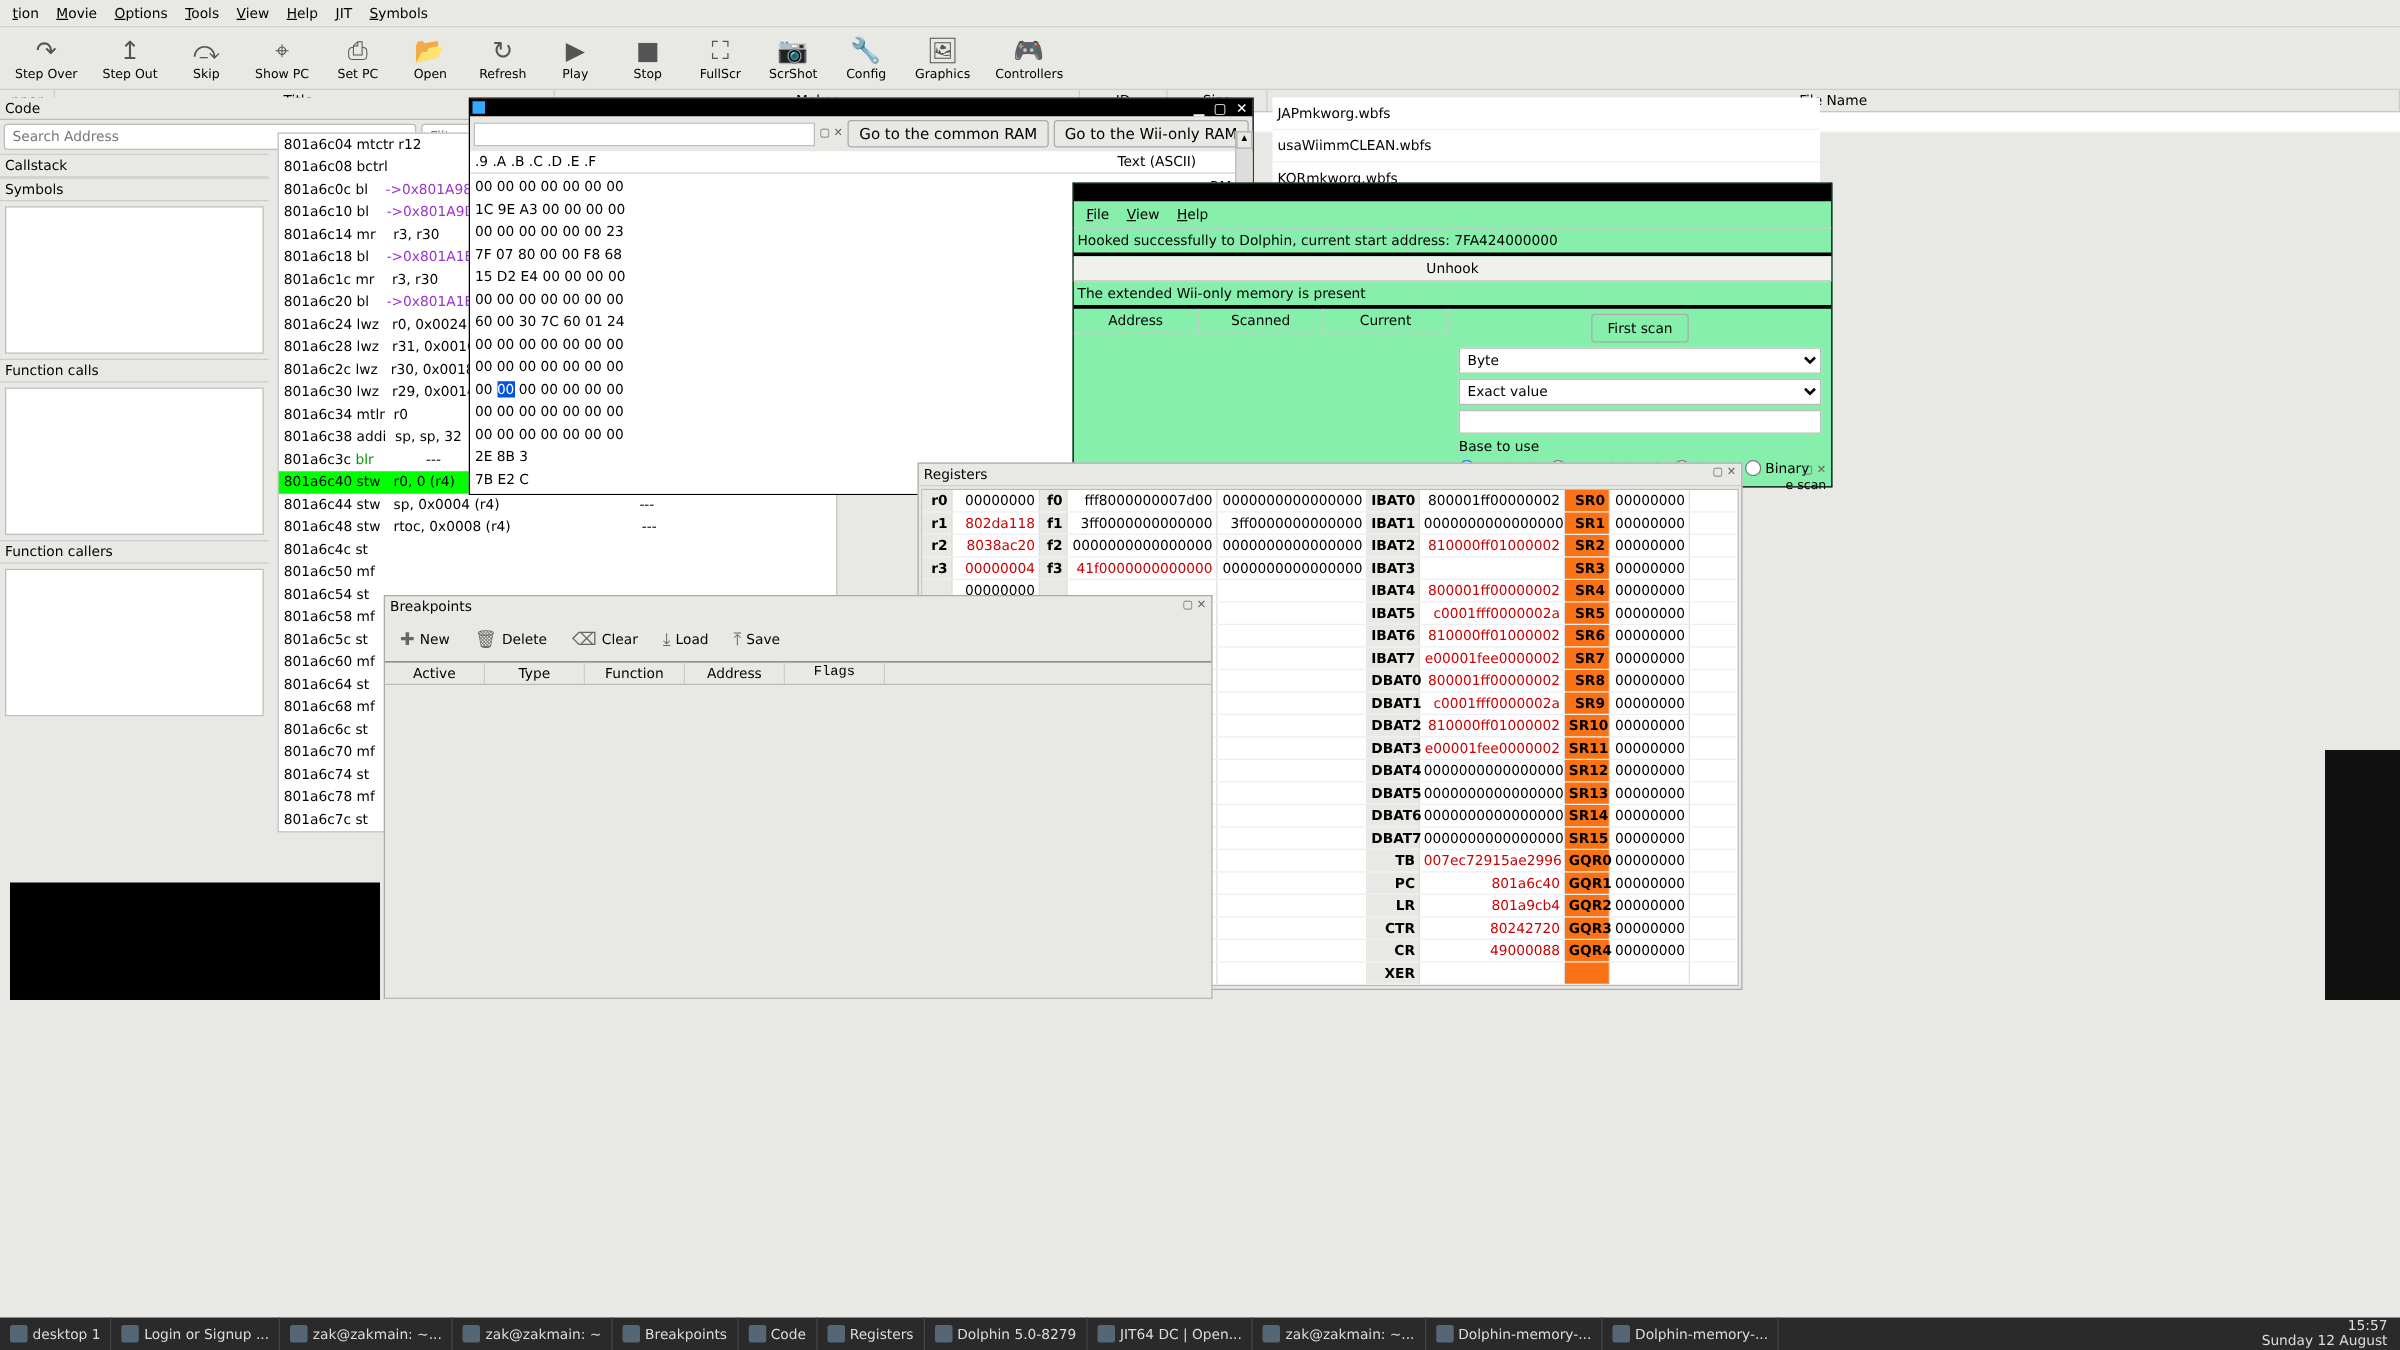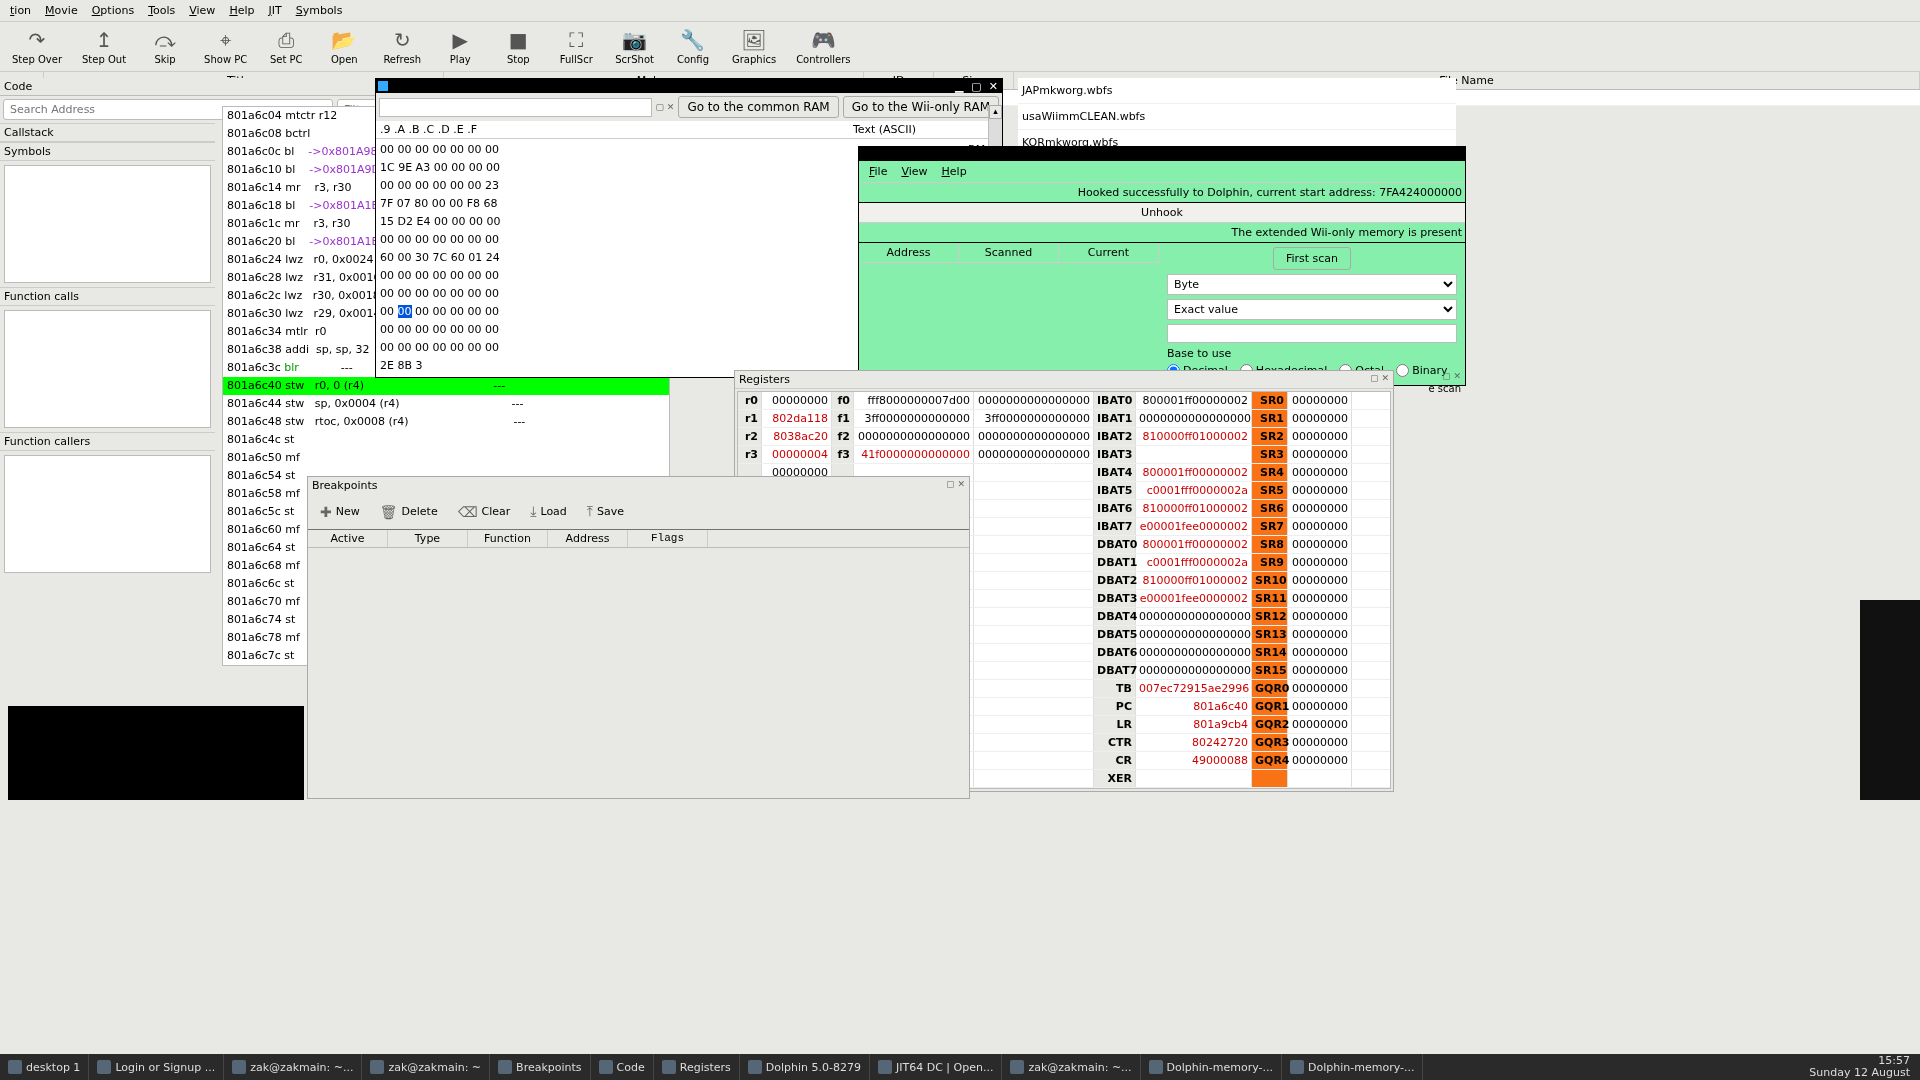--- a/index.html
+++ b/index.html
@@ -40,21 +40,21 @@
 
 .mem-panel{position:absolute;left:375px;top:78px;width:628px;background:#e8e8e4;border:1px solid #000}
 .mem-title{background:#000;color:#fff;height:14px;display:flex;align-items:center;padding:0 2px;font-size:9px}
 .mem-title .icon{width:10px;height:10px;background:#3af;margin-right:4px}
 .mem-title .win{margin-left:auto;letter-spacing:2px}
 .mem-search{padding:3px;display:flex;gap:4px;align-items:center}
 .mem-search input{flex:1;padding:2px 4px;border:1px solid #bbb;background:#fff}
 .mem-search button{padding:3px 8px;border:1px solid #aaa;background:#e8e8e4;border-radius:3px;font-size:12px}
 .mem-hdr{display:flex;font-family:monospace;font-size:14px;border-bottom:1px solid #ccc;padding:2px 4px;background:#fff}
 .mem-hdr .hx{flex:1}
-.mem-hdr .asc{width:145px;text-align:left}
+.mem-hdr .asc{width:145px;text-align:center}
 .mem-body{background:#fff;font-family:monospace;font-size:14px;padding:2px 4px;line-height:18px}
 .mem-row{display:flex}
 .mem-row .hx{flex:1;white-space:pre}
 .mem-row .asc{width:30px;white-space:pre}
 .sel{background:#0055dd;color:#fff}
 .scrollbar-v{position:absolute;right:0;top:26px;width:14px;bottom:0;background:#ddd;border-left:1px solid #bbb}
 .scrollbar-v .arr{height:14px;text-align:center;font-size:9px;background:#e8e8e4;border:1px solid #aaa}
 
 
 .bp-panel{position:absolute;left:307px;top:476px;width:663px;background:#e8e8e4;border:1px solid #aaa}
@@ -84,21 +84,21 @@
 .ival{width:116px;text-align:right}
 .ival.red{color:#cc0000}
 .sname{width:36px;text-align:right;font-weight:bold;background:#f97316}
 .sval{width:64px;text-align:right}
 
 
 .scan-panel{position:absolute;left:858px;top:146px;width:608px;background:#86efac;border:1px solid #000}
 .scan-tbar{background:#000;color:#fff;height:14px}
 .scan-menu{display:flex;gap:2px;padding:2px 4px;border-bottom:1px solid #ccc}
 .scan-menu span{padding:2px 6px}
-.scan-msg{text-align:right;padding:3px;border-bottom:1px solid #000000}
+.scan-msg{text-align:left;padding:3px;border-bottom:3px solid #000000}
 .scan-unhook{text-align:center;padding:3px;border-bottom:1px solid #ccc;background:#f0f0ec}
 .scan-cols{display:flex;border-bottom:1px solid #ccc}
 .scan-cols>div{padding:3px;border-right:1px solid #ccc;text-align:center}
 .scan-right{padding:4px 8px}
 .scan-right .fs{border:1px solid #aaa;border-radius:3px;padding:4px 12px;display:inline-block;margin-bottom:4px}
 .scan-right select,.scan-right input[type=text]{width:100%;padding:2px;border:1px solid #bbb;background:#fff;margin-bottom:4px}
 .scan-radios{display:flex;gap:12px;padding:4px 0}
 .scan-radios label{display:flex;align-items:center;gap:3px}
 
 
@@ -324,20 +324,24 @@
         <div class="asc">..</div>
       </div>
       <div class="mem-row">
         <div class="hx">00 00 00 00 00 00 00</div>
         <div class="asc">..</div>
       </div>
       <div class="mem-row">
         <div class="hx">2E 8B 3</div>
         <div class="asc"></div>
       </div>
+      <div class="mem-row">
+        <div class="hx">7B E2 C</div>
+        <div class="asc"></div>
+      </div>
     </div>
   <div class="scrollbar-v">
     <div class="arr">▴</div>
   </div>
 </div>
 
 <div class="scan-panel">
   <div class="scan-tbar"></div>
   <div class="scan-menu" id="scanmenu">
       <span><u>F</u>ile</span>

